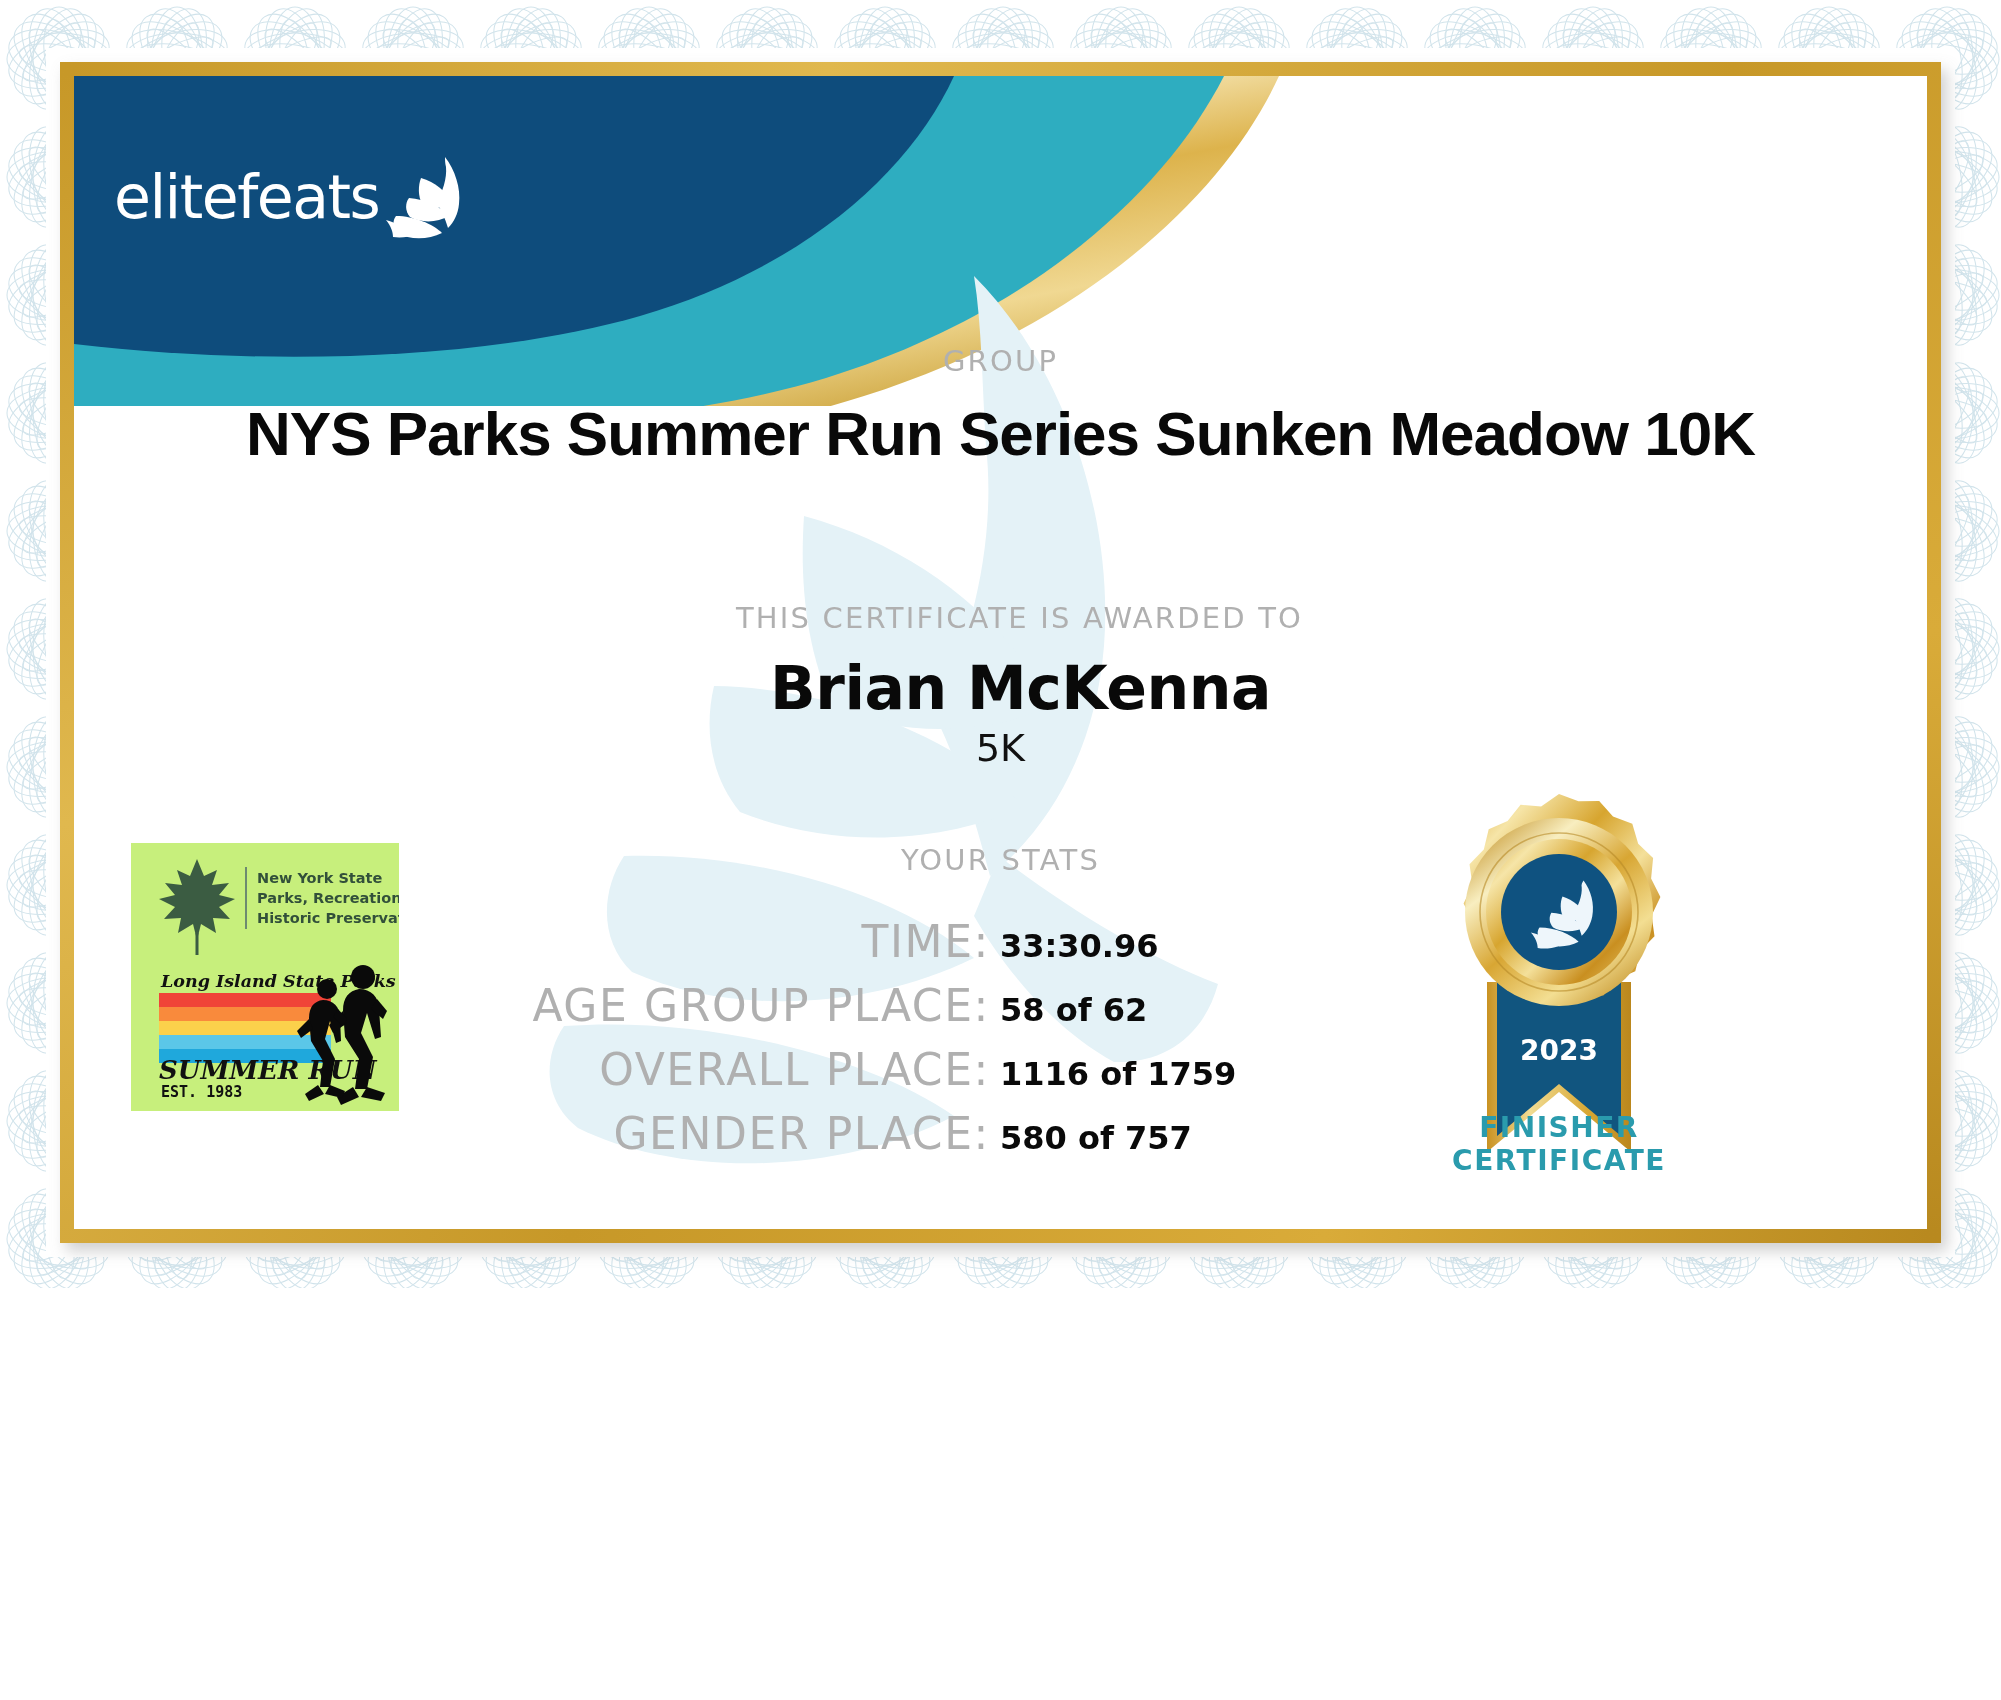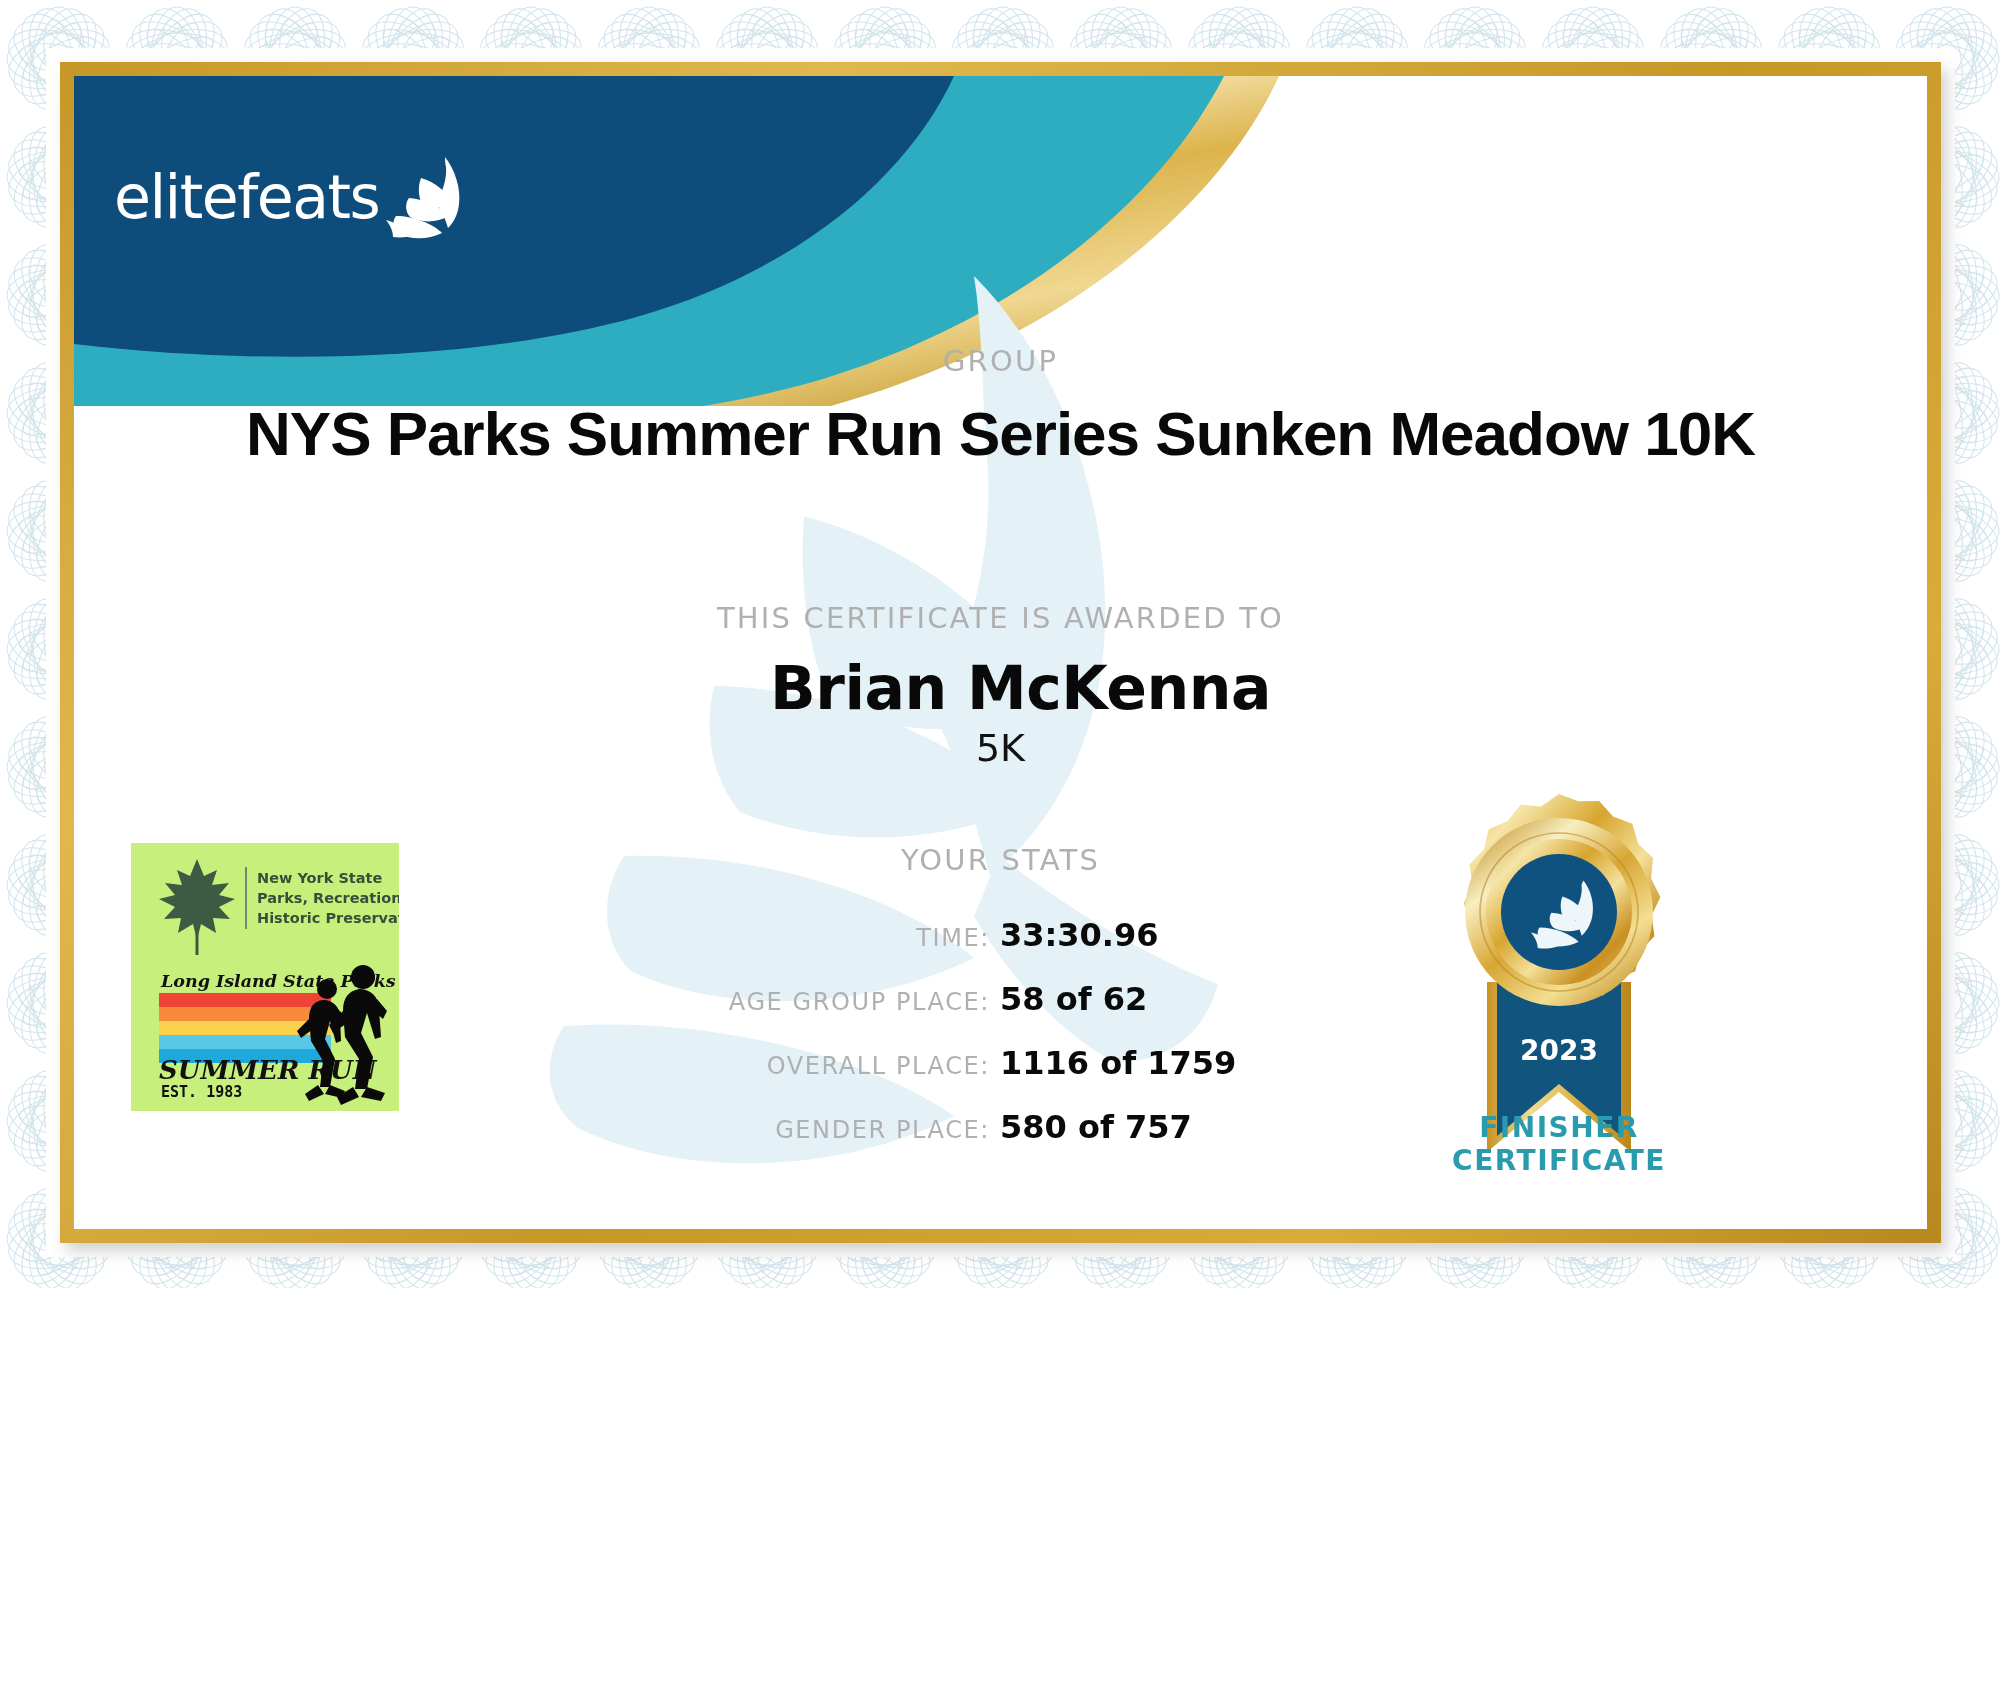--- a/index.html
+++ b/index.html
@@ -85,21 +85,21 @@
     position:absolute;left:0;top:322px;width:1853px;
     text-align:center;
     color:#090909;
     font-size:62px;
     font-weight:700;
     font-family:Liberation Sans, sans-serif;
     letter-spacing:-1px;
     white-space:nowrap;
   }
 
-  #awarded-label{position:absolute;left:0;top:525px;width:1853px;}
+  #awarded-label{position:absolute;left:0;top:525px;width:1853px;padding-left:19px;}
   #recipient-name{
     position:absolute;left:0;top:577px;width:1853px;
     text-align:center;
     color:#090909;
     font-size:60px;
     font-weight:700;
     font-family:"DejaVu Sans", sans-serif;
     letter-spacing:-0.5px;
     padding-left:20px;
   }
@@ -120,21 +120,21 @@
   .stat-row{
     display:flex;
     align-items:baseline;
     margin-bottom:22px;
     height:42px;
   }
   .stat-label{
     flex:0 0 926px;
     text-align:right;
     color:#b0b0b0;
-    font-size:24px;
+    font-size:44px;
     letter-spacing:1.6px;
     font-family:"DejaVu Sans", sans-serif;
     white-space:nowrap;
     padding-right:10px;
     box-sizing:border-box;
   }
   .stat-value{
     flex:0 0 auto;
     text-align:left;
     color:#0a0a0a;

